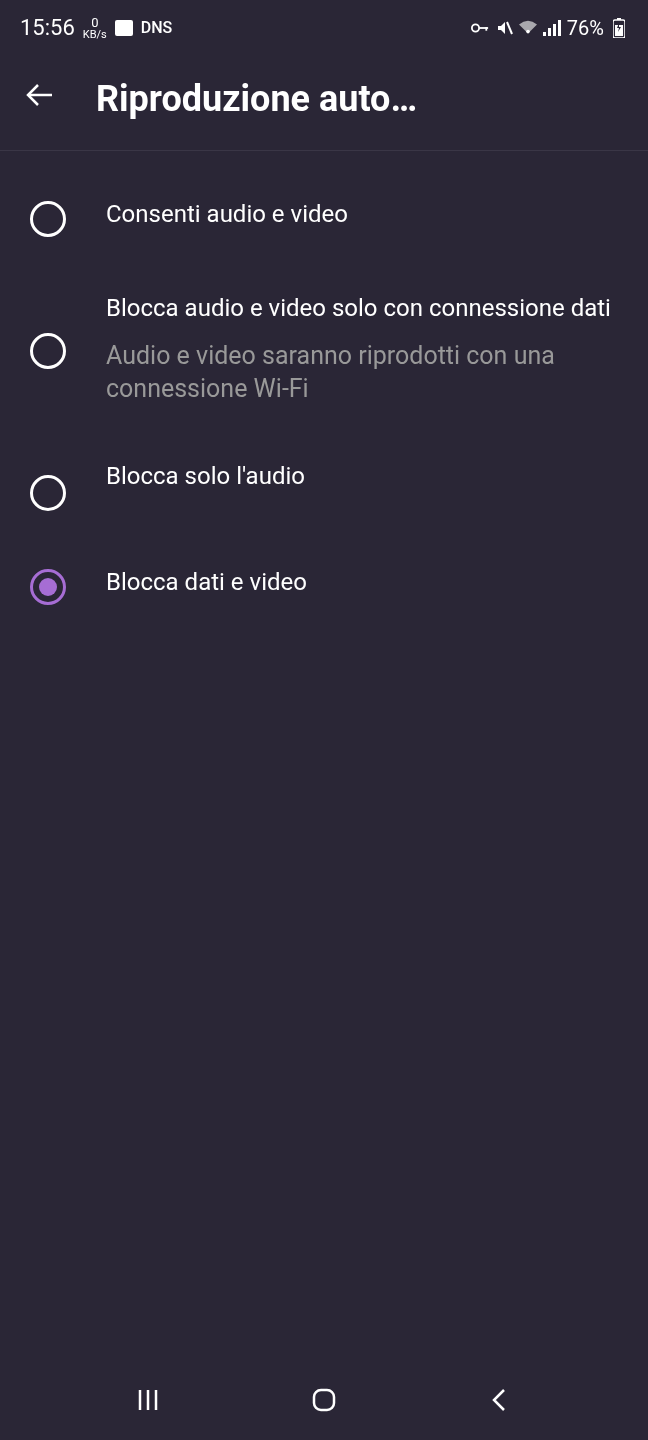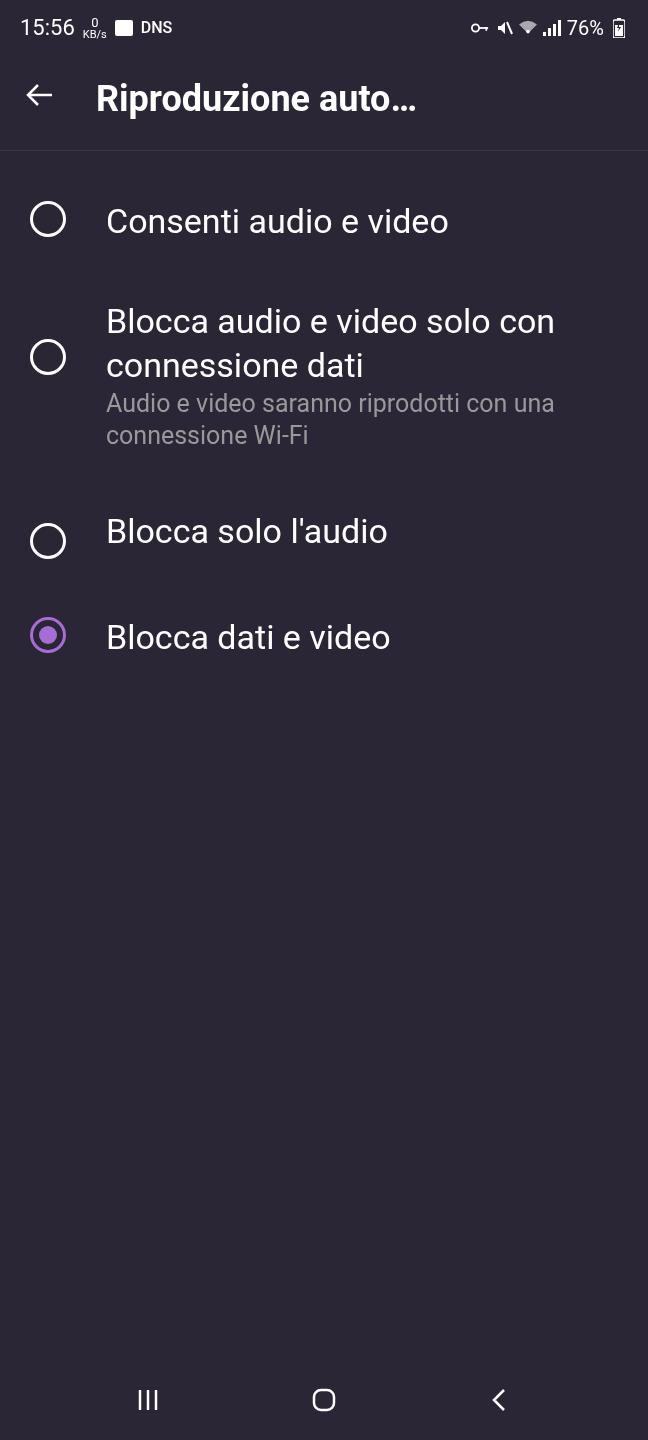--- a/index.html
+++ b/index.html
@@ -125,29 +125,29 @@
       display: none;
     }
     .radio.selected .radio-inner {
       display: block;
     }
     .option-content {
       flex: 1;
       padding-top: 0;
     }
     .option-label {
-      font-size: 34px;
+      font-size: 24px;
       font-weight: 400;
       color: #ffffff;
       line-height: 1.3;
     }
     .option-sublabel {
       font-size: 25px;
       color: #999;
-      margin-top: 0;
+      margin-top: 16px;
       line-height: 1.3;
     }
     .option-item:nth-child(2) .radio {
       margin-top: 40px;
     }
     .option-item:nth-child(3) .radio {
       margin-top: 14px;
     }
     .nav-bar {
       position: absolute;

